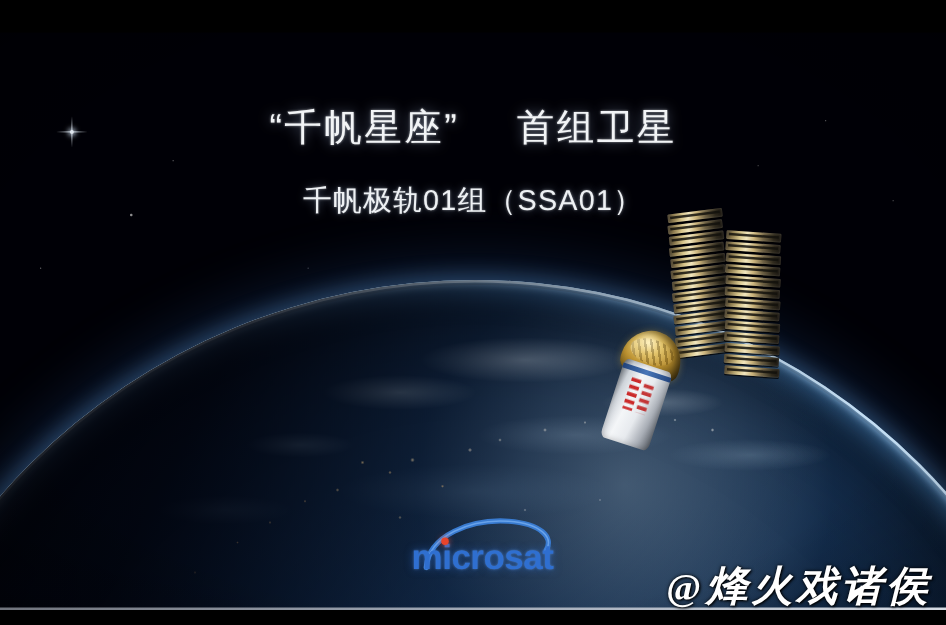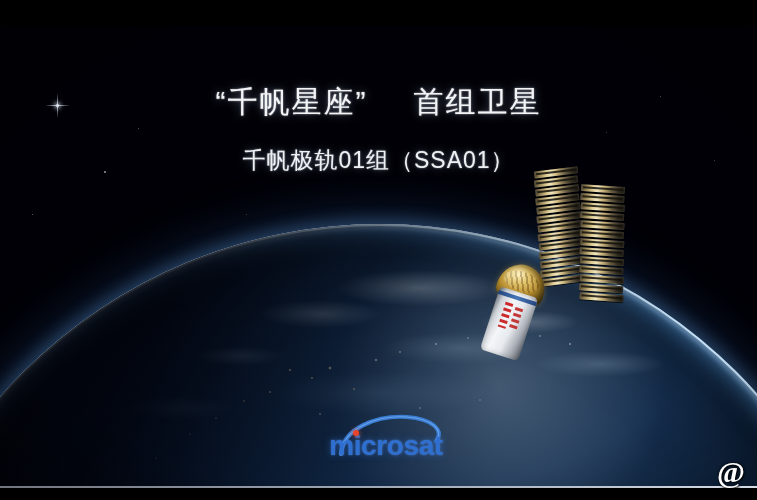--- a/index.html
+++ b/index.html
@@ -444,15 +444,16 @@
   </div>
 
   <div class="vignette"></div>
 
   <div class="letterbox top"></div>
   <div class="letterbox bottom"></div>
 
   <div id="watermark-rule"></div>
   <div id="watermark">
     <span class="at">@</span>
+      <span>烽火戏诸侯</span>
   </div>
 
 </div>
 
 </body></html>

